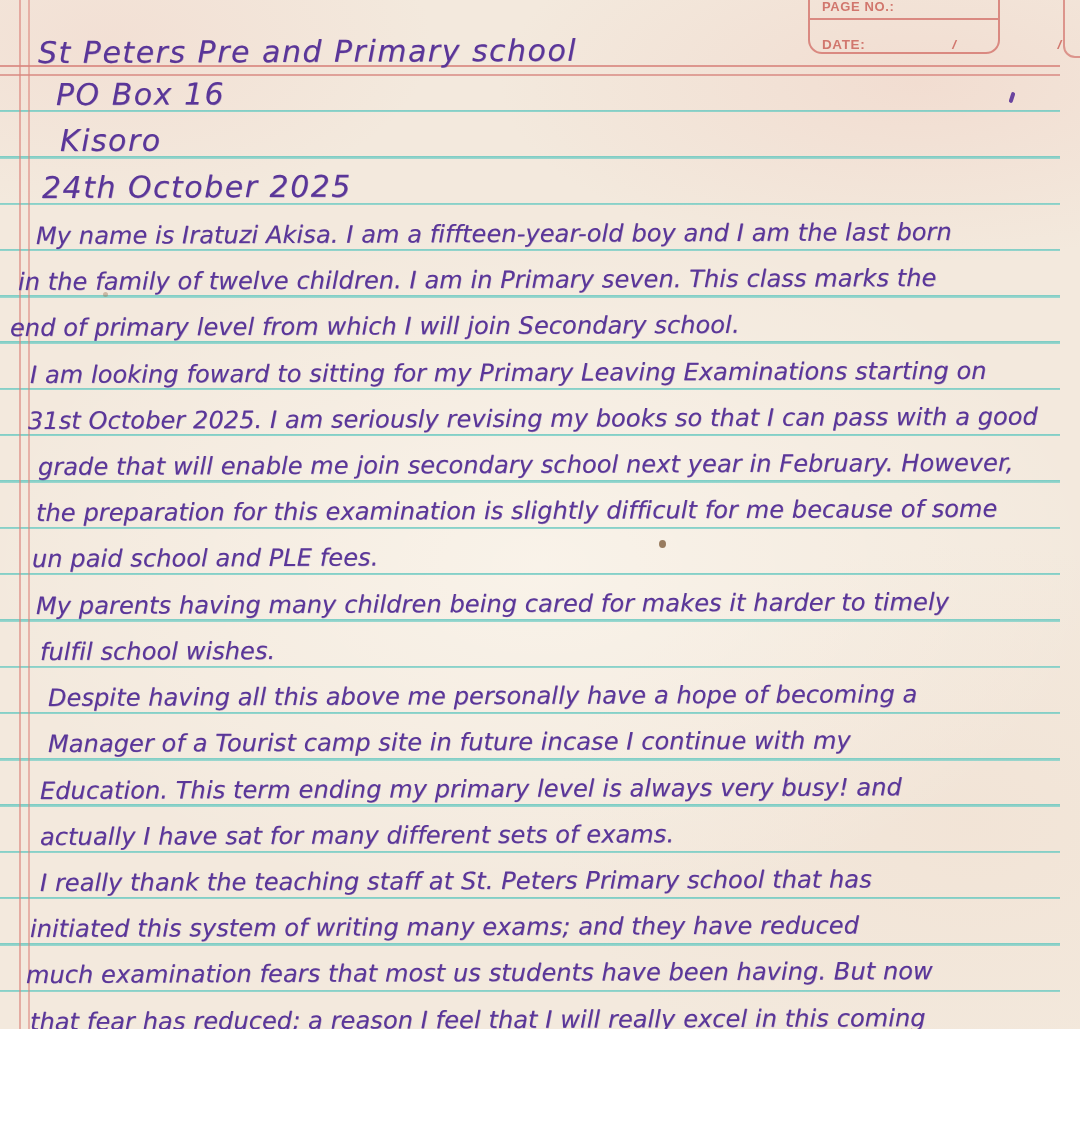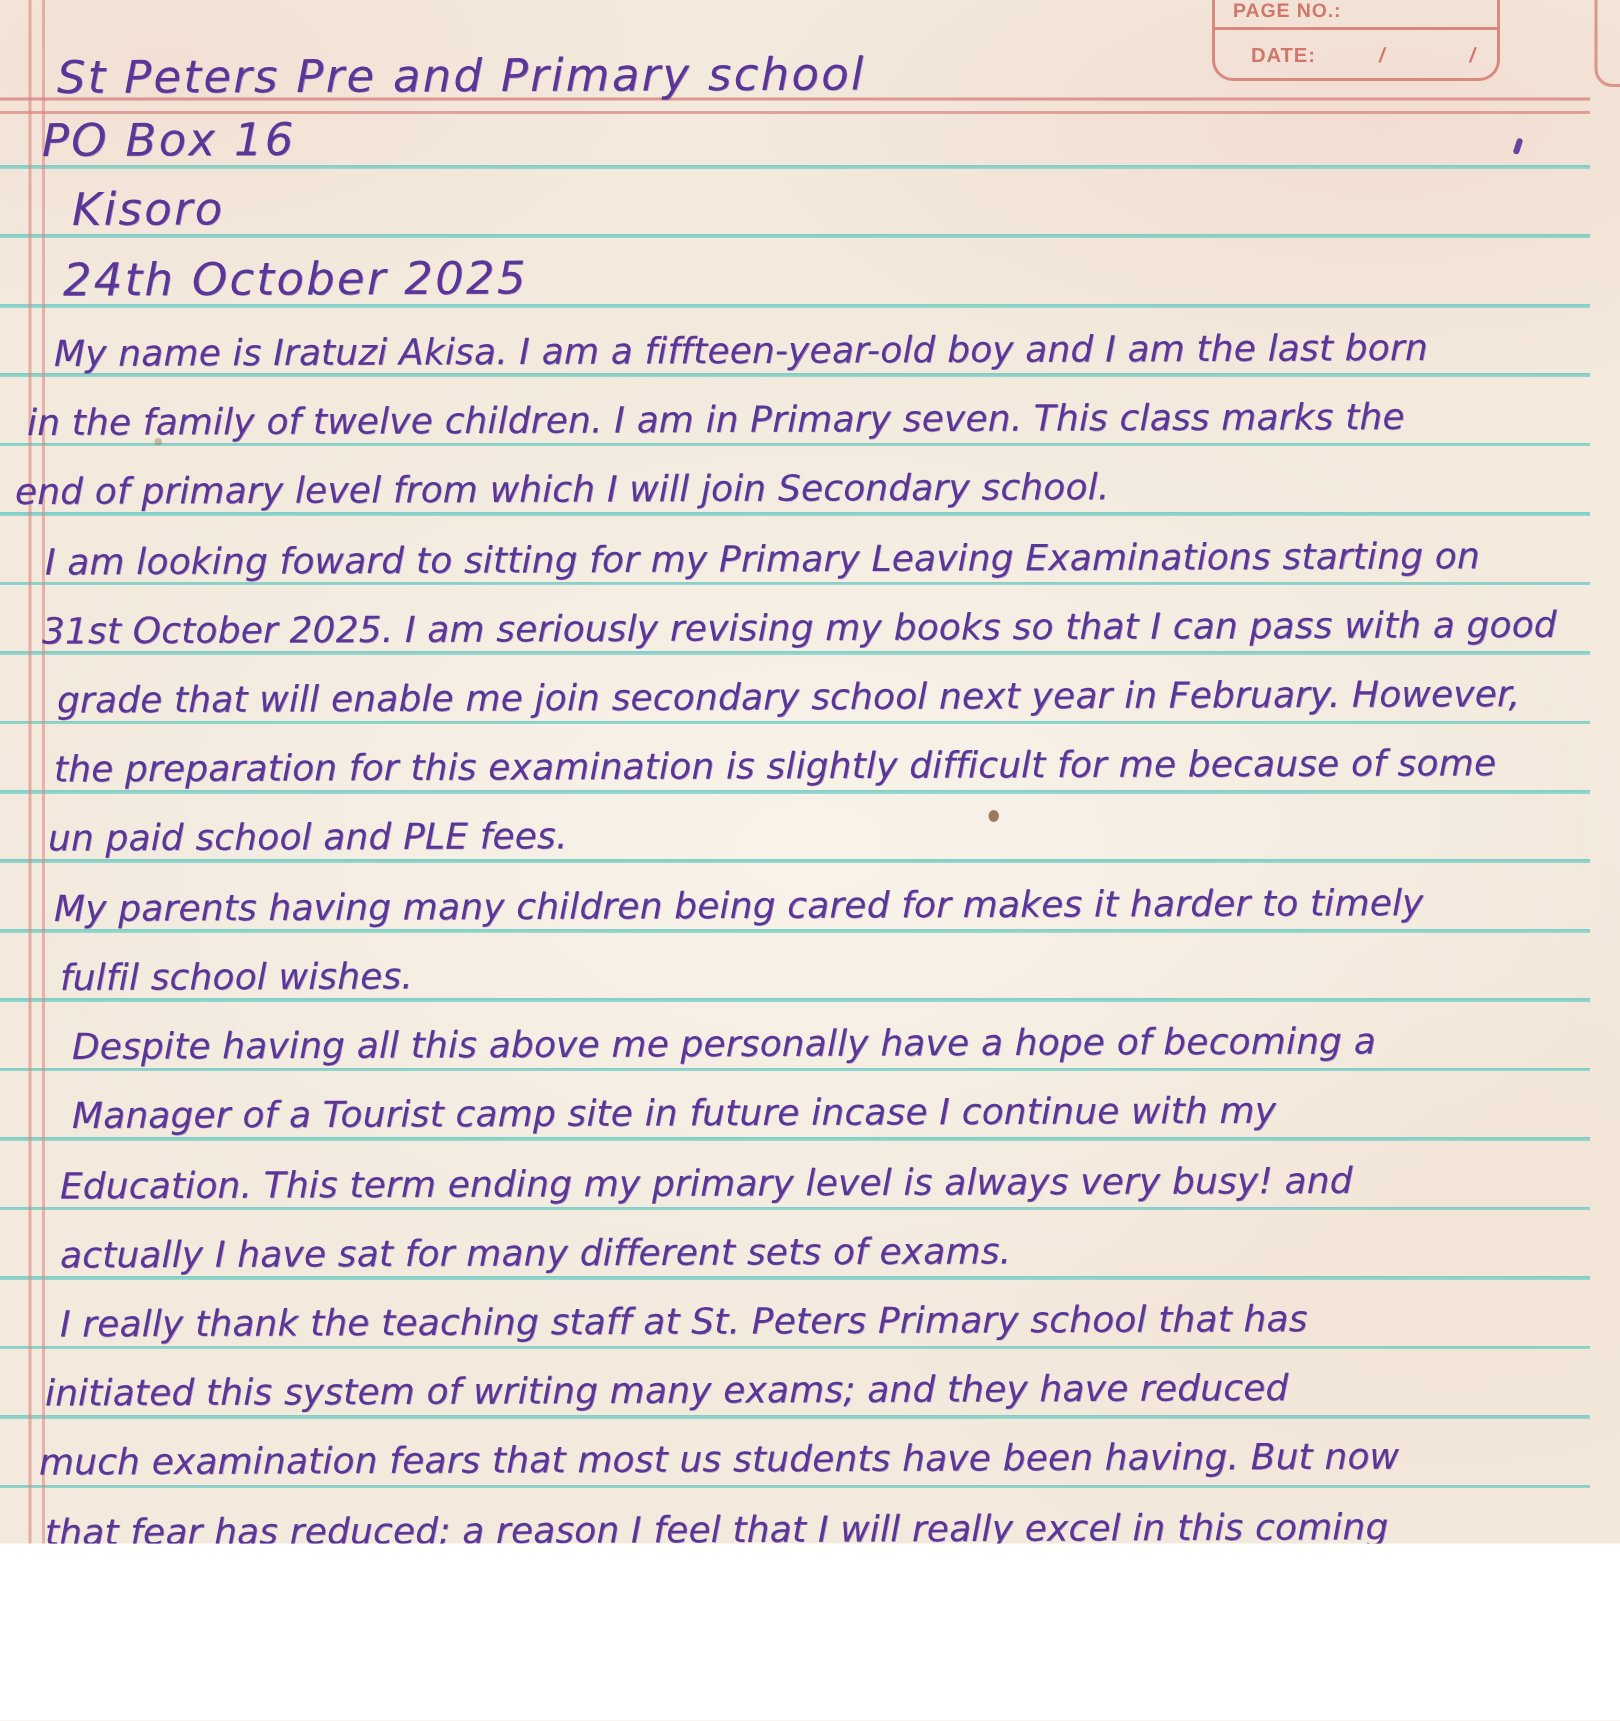--- a/index.html
+++ b/index.html
@@ -43,22 +43,22 @@
     display:flex;flex-direction:column;box-sizing:border-box;
     color:rgba(205,106,98,0.9);
     font-family:"Liberation Sans",sans-serif;font-weight:bold;
   }
   .page-box .row1{
     flex:0 0 44px;display:flex;align-items:flex-end;padding:0 0 4px 12px;
     border-bottom:2px solid rgba(211,115,108,0.8);box-sizing:border-box;
     font-size:13px;letter-spacing:0.6px;
   }
   .page-box .row2{
-    flex:1;display:flex;align-items:center;padding-left:24px;
-    font-size:13.5px;letter-spacing:0.6px;
+    flex:1;display:flex;align-items:flex-end;padding-left:12px;
+    font-size:13.5px;letter-spacing:0.6px;gap:45px;
   }
   .page-box .slash{font-style:italic;font-weight:bold;}
   .page-box .s1{margin-left:42px;}
   .page-box .s2{margin-left:56px;}
   
   .corner-box{
     position:absolute;left:1063px;top:-20px;width:60px;height:74px;
     border:2px solid rgba(211,115,108,0.7);border-radius:0 0 0 12px;
   }
   
@@ -92,22 +92,22 @@
     <div class="row1">PAGE NO.:</div>
     <div class="row2">
       <span>DATE:</span>
       <span class="slash s1">/</span>
       <span class="slash s2">/</span>
     </div>
   </div>
   <div class="corner-box"></div>
 
   <div class="hw hd" style="left:38px;top:38px">St Peters Pre and Primary school</div>
-  <div class="hw hd" style="left:28px;top:80px">PO Box 16</div>
-  <div class="hw hd" style="left:48px;top:126px">Kisoro</div>
+  <div class="hw hd" style="left:56px;top:80px">PO Box 16</div>
+  <div class="hw hd" style="left:60px;top:126px">Kisoro</div>
   <div class="hw hd" style="left:42px;top:173px">24th October 2025</div>
 
   <div class="hw bd" style="left:36px;top:224px">My name is Iratuzi Akisa. I am a fiffteen-year-old boy and I am the last born</div>
   <div class="hw bd" style="left:18px;top:270px">in the family of twelve children. I am in Primary seven. This class marks the</div>
   <div class="hw bd" style="left:10px;top:316px">end of primary level from which I will join Secondary school.</div>
   <div class="hw bd" style="left:30px;top:363px">I am looking foward to sitting for my Primary Leaving Examinations starting on</div>
   <div class="hw bd" style="left:28px;top:409px">31st October 2025. I am seriously revising my books so that I can pass with a good</div>
   <div class="hw bd" style="left:38px;top:455px">grade that will enable me join secondary school next year in February. However,</div>
   <div class="hw bd" style="left:36px;top:501px">the preparation for this examination is slightly difficult for me because of some</div>
   <div class="hw bd" style="left:32px;top:547px">un paid school and PLE fees.</div>

